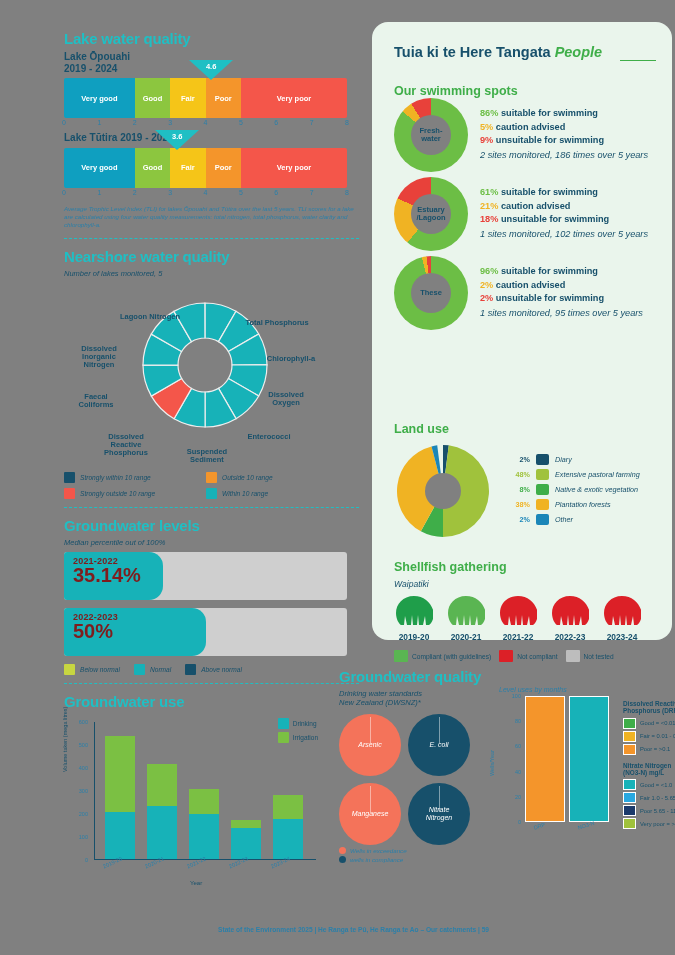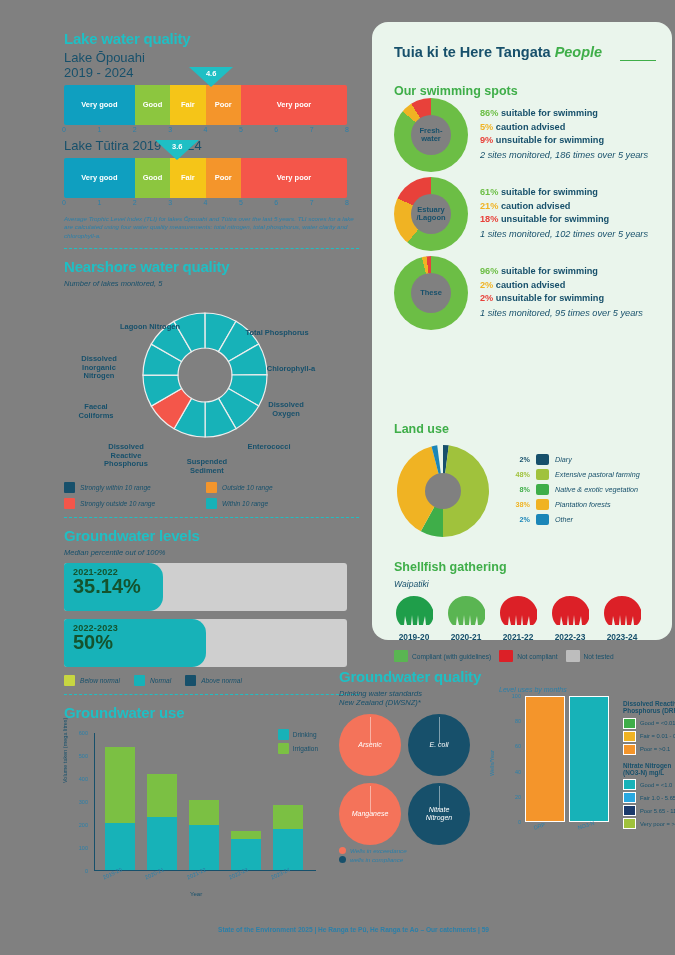--- a/index.html
+++ b/index.html
@@ -3,21 +3,21 @@
 <meta charset="utf-8">
 <style>
   html,body{margin:0;padding:0;}
   body{width:675px;height:955px;background:#808080;font-family:"Liberation Sans",sans-serif;overflow:hidden;position:relative;}
   .page{position:absolute;inset:0;margin-left:32px;}
 
   
   .left{position:absolute;left:32px;top:30px;width:295px;}
   h2.sec{font-size:15px;font-weight:bold;color:#1fbfc4;margin:0 0 4px 0;letter-spacing:-0.2px;}
   .sub{font-size:7.5px;color:#17506b;font-style:italic;margin:0 0 5px 0;line-height:1.25;}
-  .subb{font-size:13px;color:#17506b;font-weight:normal;margin:0 0 4px 0;line-height:1.15;}
+  .subb{font-size:10px;color:#17506b;font-weight:bold;margin:0 0 4px 0;line-height:1.15;}
   .dashrule{border-top:1.5px dashed #1fbfc4;margin:8px 0 9px 0;}
 
   
   .tli-wrap{position:relative;margin-bottom:2px;}
   .tli-bar{display:flex;height:40px;width:283px;border-radius:2px;overflow:hidden;}
   .tli-seg{display:flex;align-items:center;justify-content:center;font-size:7.5px;font-weight:bold;color:#fff;}
   .tli-axis{position:relative;height:12px;width:283px;}
   .tli-axis span{position:absolute;font-size:7px;color:#2b7fa8;transform:translateX(-50%);top:1px;}
   .marker{position:absolute;width:0;height:0;border-left:22px solid transparent;border-right:22px solid transparent;border-top:20px solid #1fbfc4;}
   .marker b{position:absolute;left:-9px;top:-18px;width:18px;text-align:center;font-size:7.5px;color:#fff;font-weight:bold;}
@@ -25,21 +25,21 @@
 
   
   .donut-box{position:relative;width:283px;height:185px;}
   .lbl{position:absolute;font-size:7.5px;font-weight:bold;color:#17506b;line-height:1.1;text-align:center;}
   .legend-grid{display:grid;grid-template-columns:142px 142px;row-gap:5px;margin-top:4px;}
   .lg{display:flex;align-items:center;gap:5px;font-size:6.6px;font-style:italic;color:#17506b;}
   .sw{width:11px;height:11px;border-radius:1px;flex:none;}
 
   
   .gwl-row{position:relative;width:283px;height:48px;background:#cfcfcf;border-radius:3px;margin-bottom:8px;}
-  .gwl-fill{position:absolute;left:0;top:0;bottom:0;background:#17b2b8;border-radius:3px 14px 14px 3px;color:#14532d;padding:4px 0 0 9px;box-sizing:border-box;}
+  .gwl-fill{position:absolute;left:0;top:0;bottom:0;background:#17b2b8;border-radius:3px 14px 14px 3px;color:#7f1d1d;padding:4px 0 0 9px;box-sizing:border-box;}
   .gwl-yr{font-size:9px;font-weight:bold;letter-spacing:.2px;}
   .gwl-val{font-size:20px;font-weight:bold;line-height:1.05;margin-top:-1px;}
   .gwl-leg{display:flex;gap:14px;margin-top:2px;}
 
   
   .chart{position:relative;width:258px;height:175px;}
   .ylab{position:absolute;left:-2px;top:58px;font-size:5.5px;color:#17506b;transform:rotate(-90deg);transform-origin:left top;white-space:nowrap;}
   .ytick{position:absolute;font-size:5.5px;color:#2b7fa8;text-align:right;width:24px;transform:translateY(-50%);}
   .plot{position:absolute;left:30px;top:8px;width:222px;height:138px;border-left:1.4px solid #17506b;border-bottom:1.4px solid #17506b;box-sizing:border-box;}
   .bar{position:absolute;bottom:0;width:30px;}

